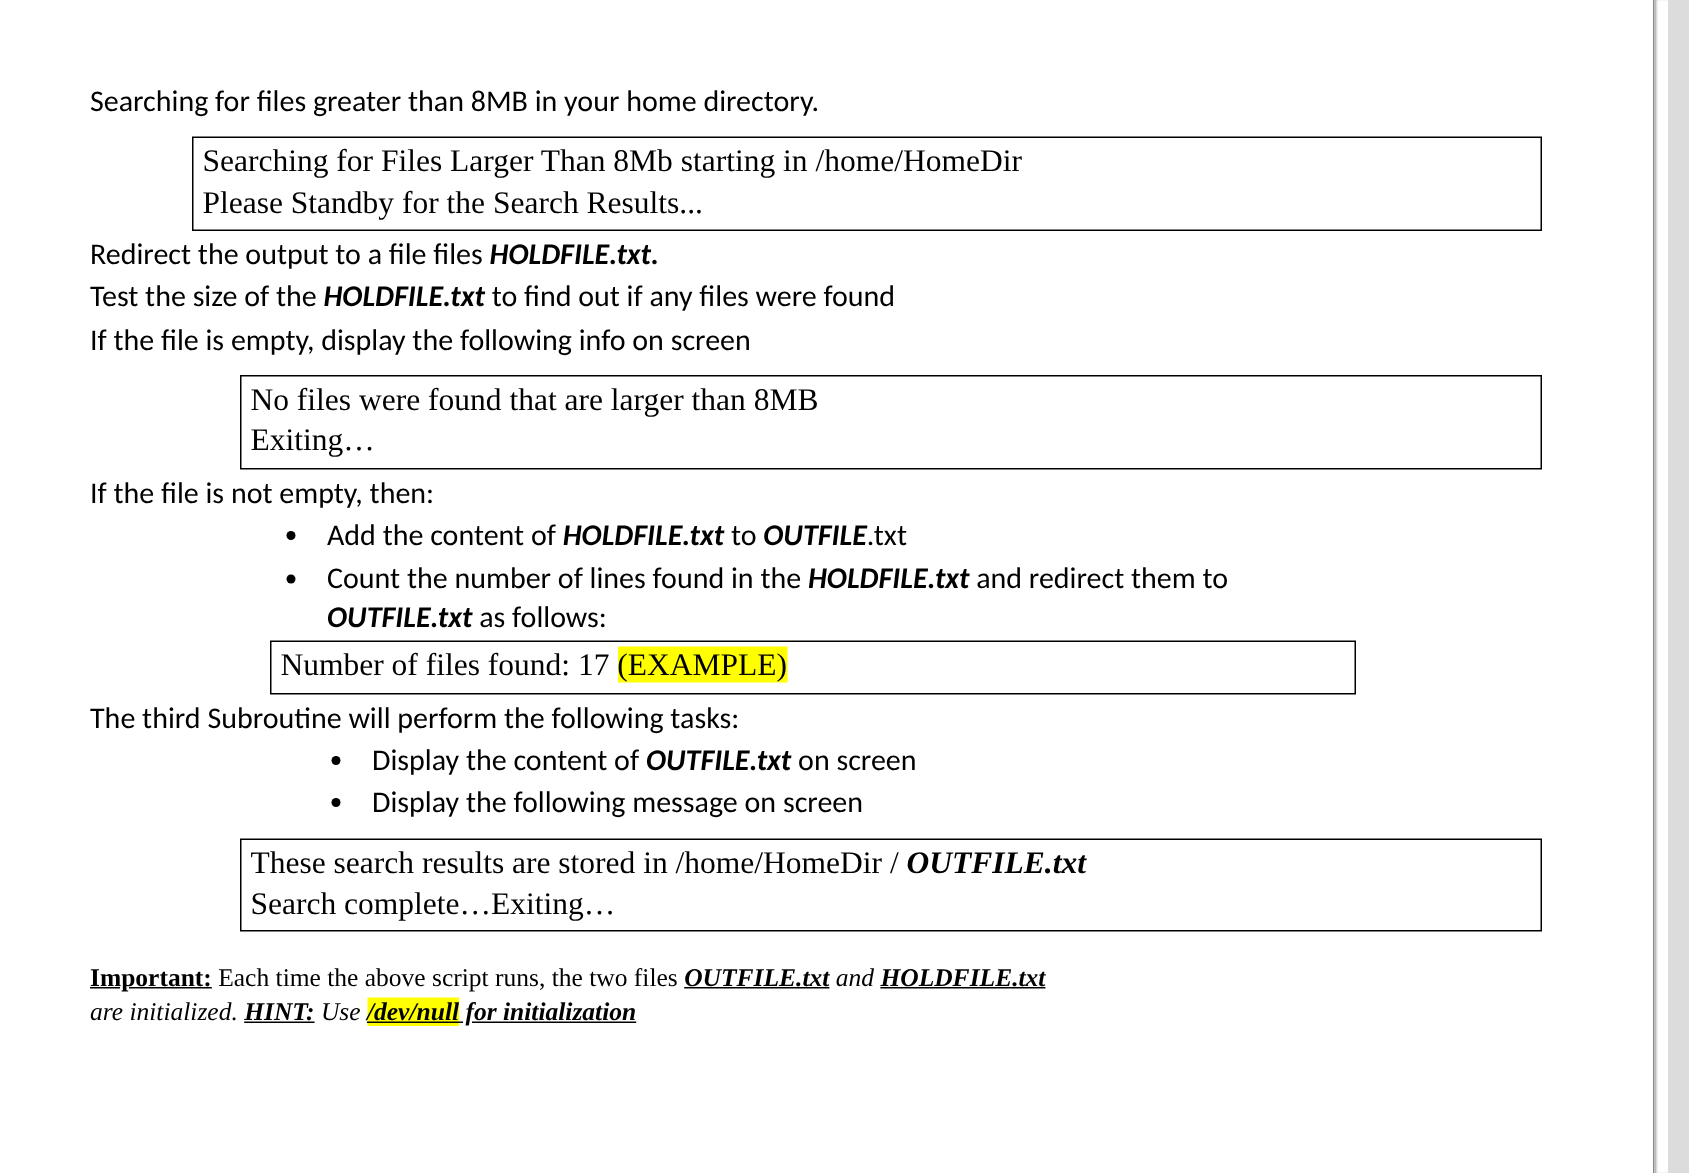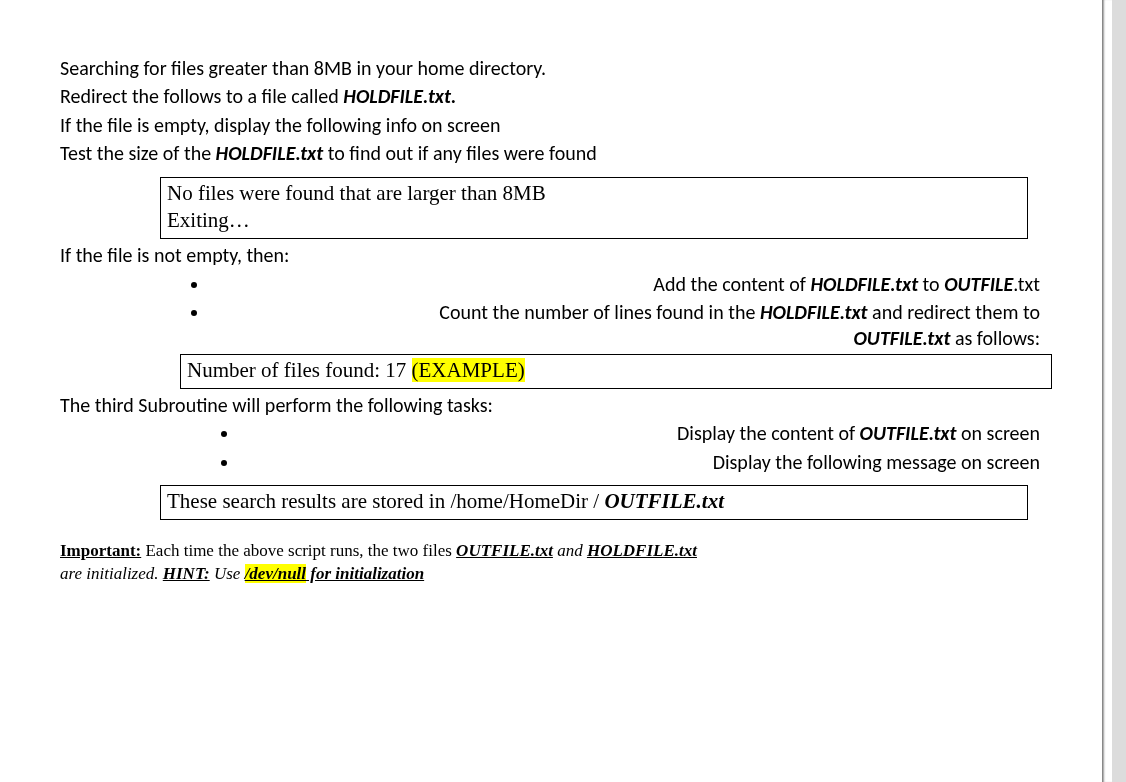--- a/index.html
+++ b/index.html
@@ -29,21 +29,20 @@
       font-size: 21px;
       line-height: 1.3;
     }
     .box.narrow { margin-left: 100px; width: 868px; }
     .indent1 { margin-left: 68px; }
     .indent2 { margin-left: 100px; }
     ul.bullets {
       margin: 2px 0 2px 150px;
       padding: 0;
       list-style: disc;
-      text-align: right;
     }
     ul.bullets li { margin: 2px 0; padding-left: 8px; }
     ul.bullets.wide { margin-left: 180px; }
     .bi { font-weight: bold; font-style: italic; }
     .ul { text-decoration: underline; }
     .hl { background: #ffff00; }
     .scrollbar-right {
       position: absolute;
       right: 0;
       top: 0;
@@ -64,62 +63,67 @@
     .p { margin: 2px 0; }
     .mt6 { margin-top: 10px; }
   </style>
 </head>
 <body>
 
 <div class="page">
 
   <div class="p">Searching for files greater than 8MB in your home directory.</div>
 
+  <div class="box mt6">
+    <div>Searching for Files Larger Than 8Mb starting in /home/HomeDir</div>
+    <div>Please Standby for the Search Results...</div>
+  </div>
 
   <div class="p">
-    <span>Redirect the follows to a file called </span><span class="bi">HOLDFILE.txt.</span>
+    <span>Redirect the output to a file files </span><span class="bi">HOLDFILE.txt.</span>
   </div>
-  <div class="p indent1">If the file is empty, display the following info on screen</div>
   <div class="p">
     <span>Test the size of the </span><span class="bi">HOLDFILE.txt</span><span> to find out if any files were found</span>
   </div>
+  <div class="p indent1">If the file is empty, display the following info on screen</div>
 
   <div class="box narrow mt6">
     <div>No files were found that are larger than 8MB</div>
     <div>Exiting…</div>
   </div>
 
   <div class="p indent2">If the file is not empty, then:</div>
 
   <ul class="bullets">
     <li>
       <span>Add the content of </span><span class="bi">HOLDFILE.txt</span><span> to </span><span class="bi">OUTFILE</span><span>.txt</span>
     </li>
     <li>
       <span>Count the number of lines found in the </span><span class="bi">HOLDFILE.txt</span><span> and redirect them to </span><br><span class="bi">OUTFILE.txt</span><span> as follows:</span>
     </li>
   </ul>
 
-  <div class="box narrow" style="margin-left:120px; width:872px; margin-top:1px;">
+  <div class="box narrow" style="margin-left:120px; width:724px; margin-top:1px;">
     <span>Number of files found: 17  </span><span class="hl">(EXAMPLE)</span>
   </div>
 
   <div class="p">The third Subroutine will perform the following tasks:</div>
 
   <ul class="bullets wide">
     <li>
       <span>Display the content of </span><span class="bi">OUTFILE.txt</span><span> on screen</span>
     </li>
     <li>Display the following message on screen</li>
   </ul>
 
   <div class="box narrow mt6">
     <div>
       <span>These search results are stored in /home/HomeDir / </span><span class="bi">OUTFILE.txt</span>
     </div>
+    <div>Search complete…Exiting…</div>
   </div>
 
   <div class="p serif" style="margin-top:20px; font-size:17px;">
     <span class="ul" style="font-weight:bold;">Important:</span><span> Each time the above script runs, the two files </span><span class="bi ul">OUTFILE.txt</span><span style="font-style:italic;"> and </span><span class="bi ul">HOLDFILE.txt</span><br><span style="font-style:italic;"> are initialized. </span><span class="bi ul">HINT:</span><span style="font-style:italic;"> Use </span><span class="bi hl" style="text-decoration:underline;">/dev/null</span><span class="bi ul"> for initialization</span>
   </div>
 
 </div>
 
 <div class="rule-right"></div>
 <div class="scrollbar-right"></div>

